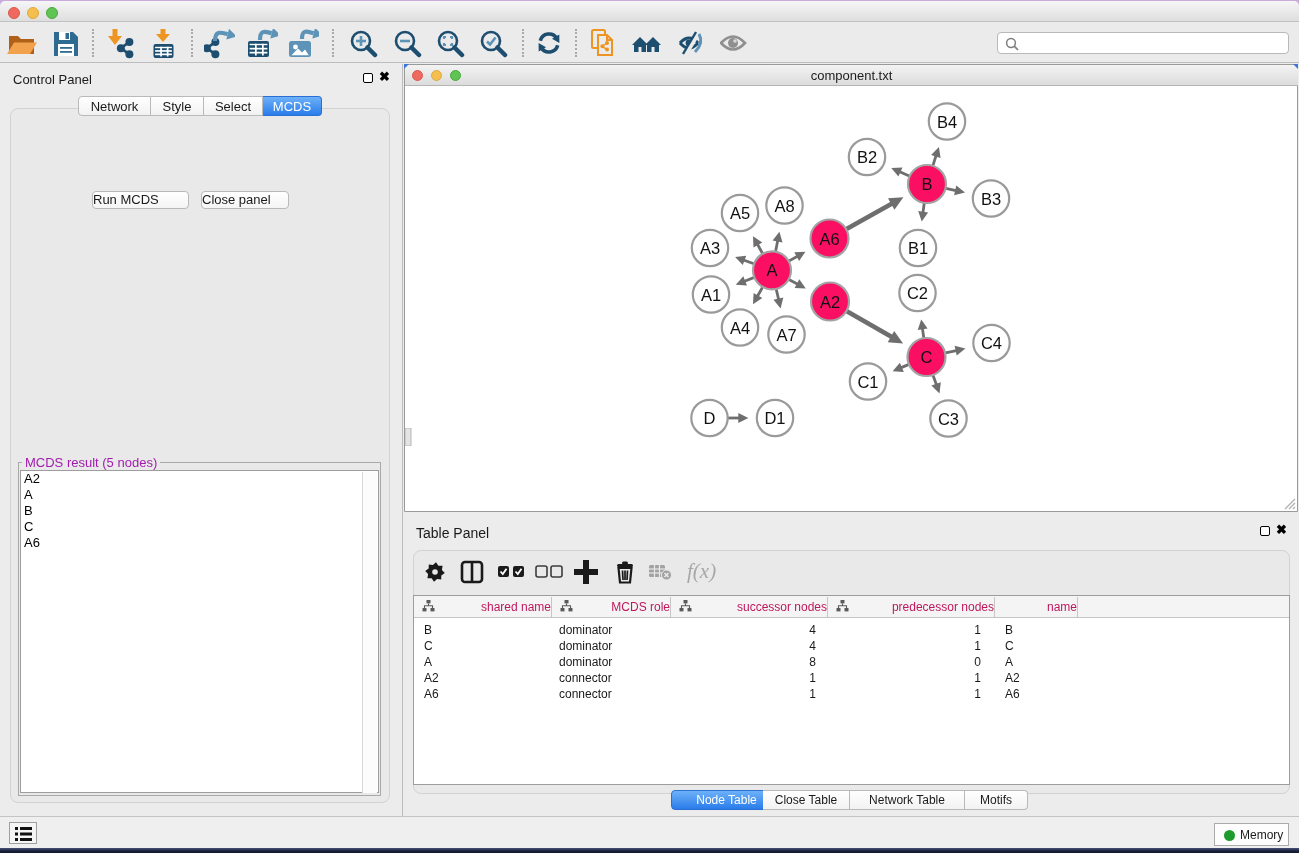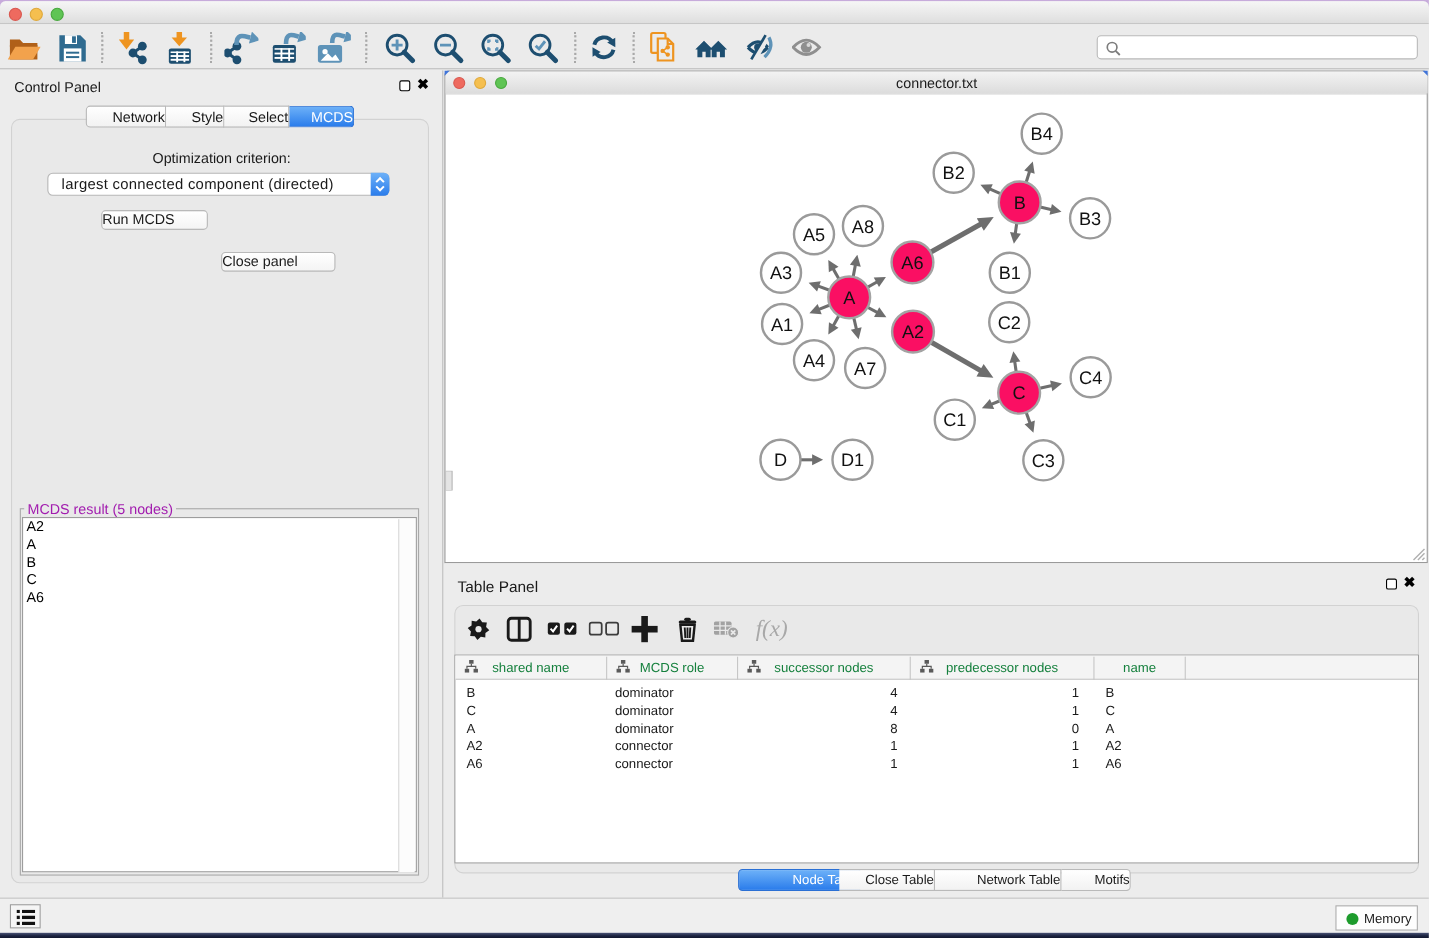--- a/index.html
+++ b/index.html
@@ -25,21 +25,21 @@
   background:#fff; border:1px solid #b9b9b9; border-radius:4px; }
 
 
 #cpanel { left:0; top:64px; width:403px; height:753px; background:#ececec;
   border-right:1px solid #bdbdbd; }
 #cpanel .ptitle { position:absolute; left:13px; top:8px; font-size:13px; color:#1a1a1a; }
 .maxbox { position:absolute; width:10px; height:10px; border:1.5px solid #000; border-radius:2px; background:#fff; }
 .xicon { position:absolute; font-size:13px; font-weight:bold; color:#000; }
 #cpinner { position:absolute; left:10px; top:44px; width:380px; height:695px;
   background:#e9e9e9; border:1px solid #d2d2d2; border-radius:8px; }
-.seg { position:absolute; height:20px; font-size:13px; text-align:right;
+.seg { position:absolute; height:20px; font-size:13px; text-align:center;
   background:linear-gradient(#ffffff,#f2f2f2); border:1px solid #b9b9b9; color:#1a1a1a;
   line-height:19px; }
 .segsel { background:linear-gradient(#6db1f8,#2a7ceb); color:#fff; border-color:#2a6fd4; }
 #optlabel { position:absolute; left:0; width:403px; top:72px; text-align:center; font-size:13px; color:#1a1a1a; }
 #dropdown { position:absolute; left:43px; top:93px; width:311px; height:21px;
   background:#fff; border:1px solid #b6b6b6; border-radius:5px; }
 #dropdown .dtext { position:absolute; left:12px; top:2px; font-size:13.5px; letter-spacing:0.25px; color:#1a1a1a; }
 #dropdown .dbtn { position:absolute; right:-1px; top:-1px; width:17px; height:21px;
   background:linear-gradient(#6db1f8,#2a7ceb); border-radius:0 5px 5px 0; }
 .btn { position:absolute; height:18px; background:linear-gradient(#ffffff,#f4f4f4);
@@ -66,21 +66,21 @@
 
 #tpanel { left:404px; top:512px; width:895px; height:305px; background:#ececec; }
 #tpanel .ptitle { position:absolute; left:12px; top:13px; font-size:14px; color:#1a1a1a; }
 #ttoolbar { position:absolute; left:9px; top:38px; width:877px; height:244px;
   background:#e9e9e9; border:1px solid #d2d2d2; border-radius:8px; }
 #ttable { position:absolute; left:9px; top:83px; width:877px; height:190px;
   background:#fff; border:1px solid #9d9d9d; }
 #thead { position:absolute; left:0; top:0; width:875px; height:22px;
   background:#f4f4f4; border-bottom:1px solid #c6c6c6; }
 .hcell { position:absolute; top:1px; height:21px; border-right:1px solid #c6c6c6;
-  font-size:12px; color:#15803d; text-align:center; line-height:20px; }
+  font-size:12px; color:#be185d; text-align:right; line-height:20px; }
 .trow { position:absolute; left:0; width:875px; height:16px; font-size:12px; color:#1a1a1a; }
 .tcell { position:absolute; top:0; height:16px; line-height:16px; }
 .btabs { position:absolute; font-size:12px; }
 
 
 #statusbar { left:0; top:816px; width:1299px; height:32px; background:#efefef;
   border-top:1px solid #c4c4c4; }
 #darkstrip { left:0; top:848px; width:1299px; height:5px;
   background:linear-gradient(#4a5376,#1b2340 55%,#10152b); }
 #membtn { position:absolute; left:1214px; top:6px; width:75px; height:23px;
@@ -226,30 +226,22 @@
 
 <div class="abs" id="cpanel">
   <div class="ptitle">Control Panel</div>
   <div class="maxbox" style="left:363px;top:9px;"></div>
   <div class="xicon" style="left:379px;top:5px;">✖</div>
   <div id="cpinner"></div>
   <div class="seg" style="left:78px;top:32px;width:73px;border-radius:4px 0 0 4px;">Network</div>
   <div class="seg" style="left:151px;top:32px;width:53px;border-left:none;">Style</div>
   <div class="seg" style="left:204px;top:32px;width:59px;border-left:none;">Select</div>
   <div class="seg segsel" style="left:263px;top:32px;width:59px;border-left:none;border-radius:0 4px 4px 0;">MCDS</div>
-  <div id="optlabel">Optimization criterion:</div>
-  <div id="dropdown">
-      <span class="dtext">largest connected component (directed)</span>
-    <span class="dbtn"><svg width="17" height="21" viewBox="0 0 17 21">
-          <path d="M5 8.6 L8.5 5 L12 8.6" fill="none" stroke="#fff" stroke-width="1.8"></path>
-          <path d="M5 12.4 L8.5 16 L12 12.4" fill="none" stroke="#fff" stroke-width="1.8"></path>
-        </svg></span>
-  </div>
   <div class="btn" style="left:92px;top:127px;width:97px;">Run MCDS</div>
-  <div class="btn" style="left:201px;top:127px;width:104px;margin-top:38px;">Close panel</div>
+  <div class="btn" style="left:201px;top:127px;width:88px;">Close panel</div>
   <div id="fieldset"></div>
   <div id="fieldlegend">MCDS result (5 nodes)</div>
   <div id="listbox">
     <div class="li">A2</div>
       <div class="li">A</div>
       <div class="li">B</div>
     <div class="li">C</div>
       <div class="li">A6</div>
     <div id="listscroll"></div>
   </div>
@@ -259,21 +251,21 @@
 <svg style="position:absolute;left:-1px;top:-1px;z-index:5;" width="5" height="5" viewBox="0 0 5 5">
       <path d="M0 0 L5 0 L0 5 Z" fill="#3f74d9"></path>
     </svg>
     <svg style="position:absolute;right:-1px;top:-1px;z-index:5;" width="5" height="5" viewBox="0 0 5 5">
       <path d="M5 0 L0 0 L5 5 Z" fill="#3f74d9"></path>
     </svg>
   <div id="gtitle">
     <div class="tl" style="left:7px;top:5px;width:11px;height:11px;background:#ee6a5f;border:0.5px solid #d95850;"></div>
     <div class="tl" style="left:26px;top:5px;width:11px;height:11px;background:#f5bf4f;border:0.5px solid #dfa93c;"></div>
     <div class="tl" style="left:45px;top:5px;width:11px;height:11px;background:#5fc454;border:0.5px solid #48a83e;"></div>
-    <div class="title">connector.txt</div>
+    <div class="title">component.txt</div>
   </div>
   <svg id="gsvg" style="position:absolute;left:0;top:22px;" width="893" height="424" viewBox="0 0 893 424">
       <line x1="358.7" y1="168.5" x2="351.9" y2="156.3" stroke="#6e6e6e" stroke-width="2.8"></line>
       <polygon points="348.0,149.3 357.3,155.6 348.5,160.5" fill="#6e6e6e"></polygon>
 <line x1="370.2" y1="166.6" x2="372.9" y2="152.6" stroke="#6e6e6e" stroke-width="2.8"></line>
       <polygon points="374.4,144.7 377.5,155.5 367.6,153.6" fill="#6e6e6e"></polygon>
 <line x1="351.0" y1="177.5" x2="337.7" y2="172.7" stroke="#6e6e6e" stroke-width="2.8"></line>
       <polygon points="330.1,170.0 341.2,168.7 337.8,178.1" fill="#6e6e6e"></polygon>
 <line x1="351.2" y1="189.6" x2="338.3" y2="194.7" stroke="#6e6e6e" stroke-width="2.8"></line>
       <polygon points="330.8,197.7 338.3,189.3 342.0,198.6" fill="#6e6e6e"></polygon>

